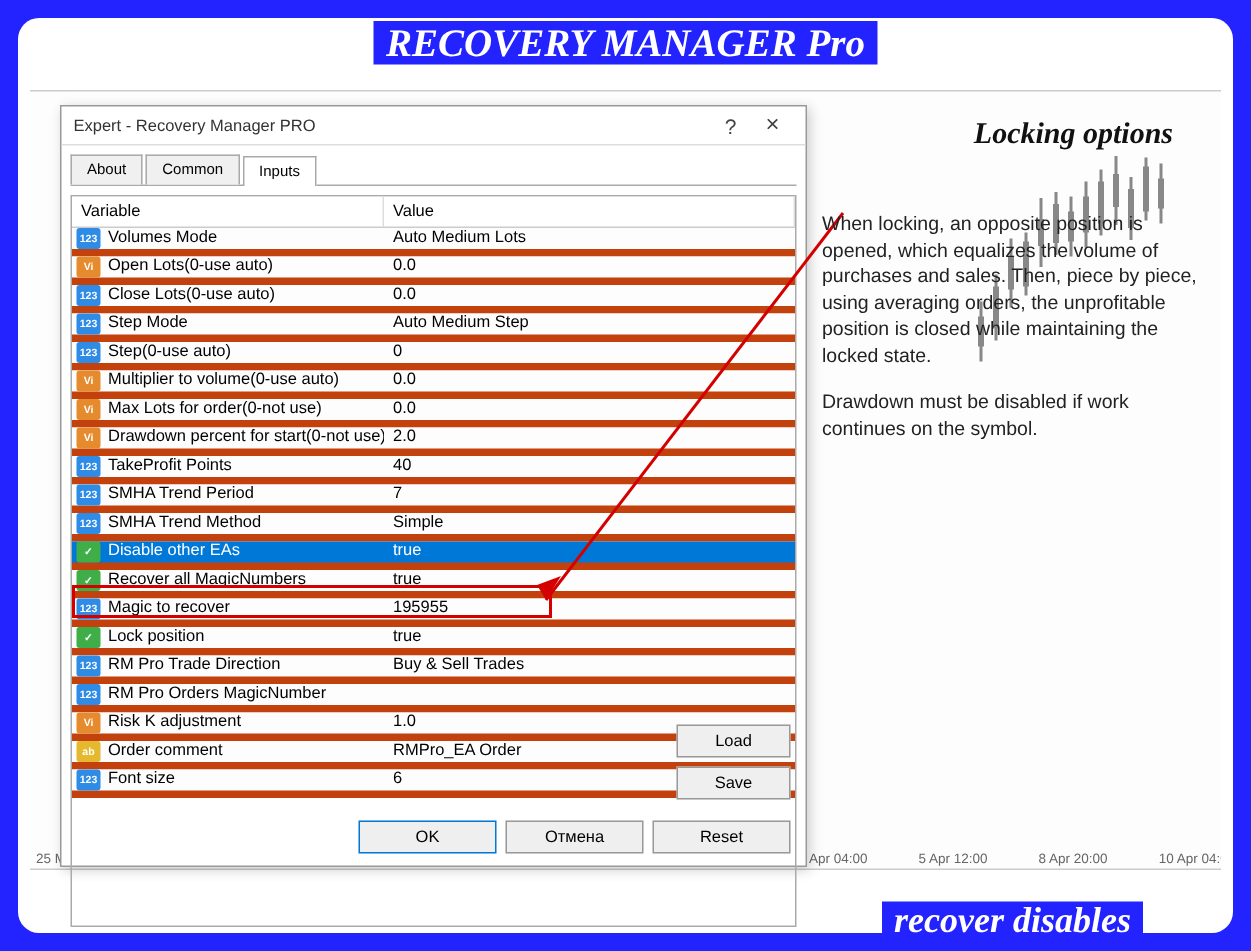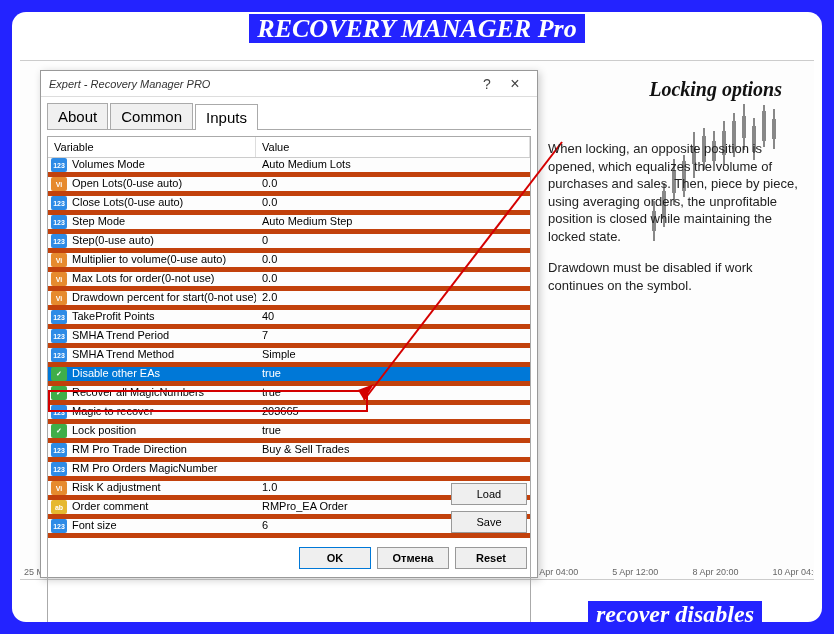--- a/index.html
+++ b/index.html
@@ -11,25 +11,25 @@
 .footer-wrap span { font-family: Georgia, serif; font-style: italic; font-weight: bold; font-size: 24px; color: #fff; background: #2323ff; padding: 0 8px; }
 
 .chart-bg { position: absolute; top: 48px; left: 8px; right: 8px; bottom: 42px; background: #fdfdfd; border-top: 1px solid #ccc; border-bottom: 1px solid #ccc; overflow: hidden; }
 .chart-time { position: absolute; bottom: 2px; left: 0; right: 0; font-size: 9px; color: #666; display: flex; gap: 34px; padding-left: 4px; white-space: nowrap; }
 .chart-candles { position: absolute; top: 30px; right: 12px; width: 160px; height: 220px; }
 .candle { position: absolute; width: 4px; background: #888; }
 .candle .wick { position: absolute; left: 1px; width: 2px; background: #888; }
 
 .dialog { position: absolute; top: 58px; left: 28px; width: 498px; height: 508px; background: #fff; border: 1px solid #999; box-shadow: 2px 2px 8px rgba(0,0,0,0.2); }
 .dlg-titlebar { height: 26px; display: flex; align-items: center; padding: 0 8px; font-size: 11px; color: #333; border-bottom: 1px solid #ddd; }
-.dlg-title { flex: 1; font-style: italic; }
+.dlg-title { flex: 1; }
 .tb-btn { width: 28px; height: 20px; display: flex; align-items: center; justify-content: center; font-size: 14px; color: #444; }
 .tb-btn.close { font-size: 16px; }
 
-.tabs { display: flex; padding: 6px 6px 0 6px; font-size: 15px; }
+.tabs { display: flex; padding: 6px 6px 0 6px; font-size: 10px; }
 .tab { padding: 4px 10px; border: 1px solid #aaa; border-bottom: none; background: #f0f0f0; margin-right: 2px; cursor: pointer; }
 .tab.active { background: #fff; position: relative; top: 1px; }
 .tab-border { border-top: 1px solid #aaa; margin: 0 6px; }
 
 .grid-wrap { margin: 6px; border: 1px solid #aaa; height: 488px; overflow: hidden; }
 .grid-head { display: flex; background: #fff; border-bottom: 1px solid #ccc; font-size: 11px; }
 .grid-head .col { padding: 4px 6px; border-right: 1px solid #ddd; }
 .col-var { width: 208px; }
 .col-val { flex: 1; }
 .grid-body { font-size: 11px; }
@@ -41,21 +41,21 @@
 .ic-ab { background: #e6b82e; }
 .ic-tf { background: #3fae49; }
 .row-var { width: 186px; padding-left: 2px; white-space: nowrap; overflow: hidden; }
 .row-val { flex: 1; padding-left: 6px; white-space: nowrap; overflow: hidden; }
 
 .highlight-box { position: absolute; border: 2px solid #d40000; pointer-events: none; top: 378px; left: 36px; width: 320px; height: 22px; }
 
 .right-btns { position: absolute; right: 10px; bottom: 44px; display: flex; flex-direction: column; gap: 6px; }
 .btn { width: 76px; height: 22px; font-size: 11px; background: #efefef; border: 1px solid #999; cursor: pointer; }
 .bottom-btns { position: absolute; right: 10px; bottom: 8px; display: flex; gap: 6px; }
-.bottom-btns .btn { width: 72px; font-weight: bold; }
+.bottom-btns .btn { width: 92px; }
 .btn.primary { border: 1px solid #0078d7; }
 
 .side-heading { position: absolute; top: 66px; right: 40px; font-family: Georgia, serif; font-style: italic; font-weight: bold; font-size: 20px; color: #111; }
 .side-text { position: absolute; top: 128px; right: 18px; width: 256px; font-size: 13px; color: #222; text-align: left; line-height: 1.35; }
 .side-text p { margin-bottom: 14px; }
 
 .arrow-svg { position: absolute; top: 120px; left: 340px; width: 220px; height: 280px; pointer-events: none; }
 </style>
 </head>
 <body>
@@ -200,21 +200,21 @@
             <div class="row-val">true</div>
           </div>
           <div class="row">
             <div class="row-icon ic-tf">✓</div>
             <div class="row-var">Recover all MagicNumbers</div>
             <div class="row-val">true</div>
           </div>
           <div class="row">
             <div class="row-icon ic-123">123</div>
             <div class="row-var">Magic to recover</div>
-            <div class="row-val">203665</div>
+            <div class="row-val">195955</div>
           </div>
           <div class="row">
             <div class="row-icon ic-tf">✓</div>
             <div class="row-var">Lock position</div>
             <div class="row-val">true</div>
           </div>
           <div class="row">
             <div class="row-icon ic-123">123</div>
             <div class="row-var">RM Pro Trade Direction</div>
             <div class="row-val">Buy &amp; Sell Trades</div>

